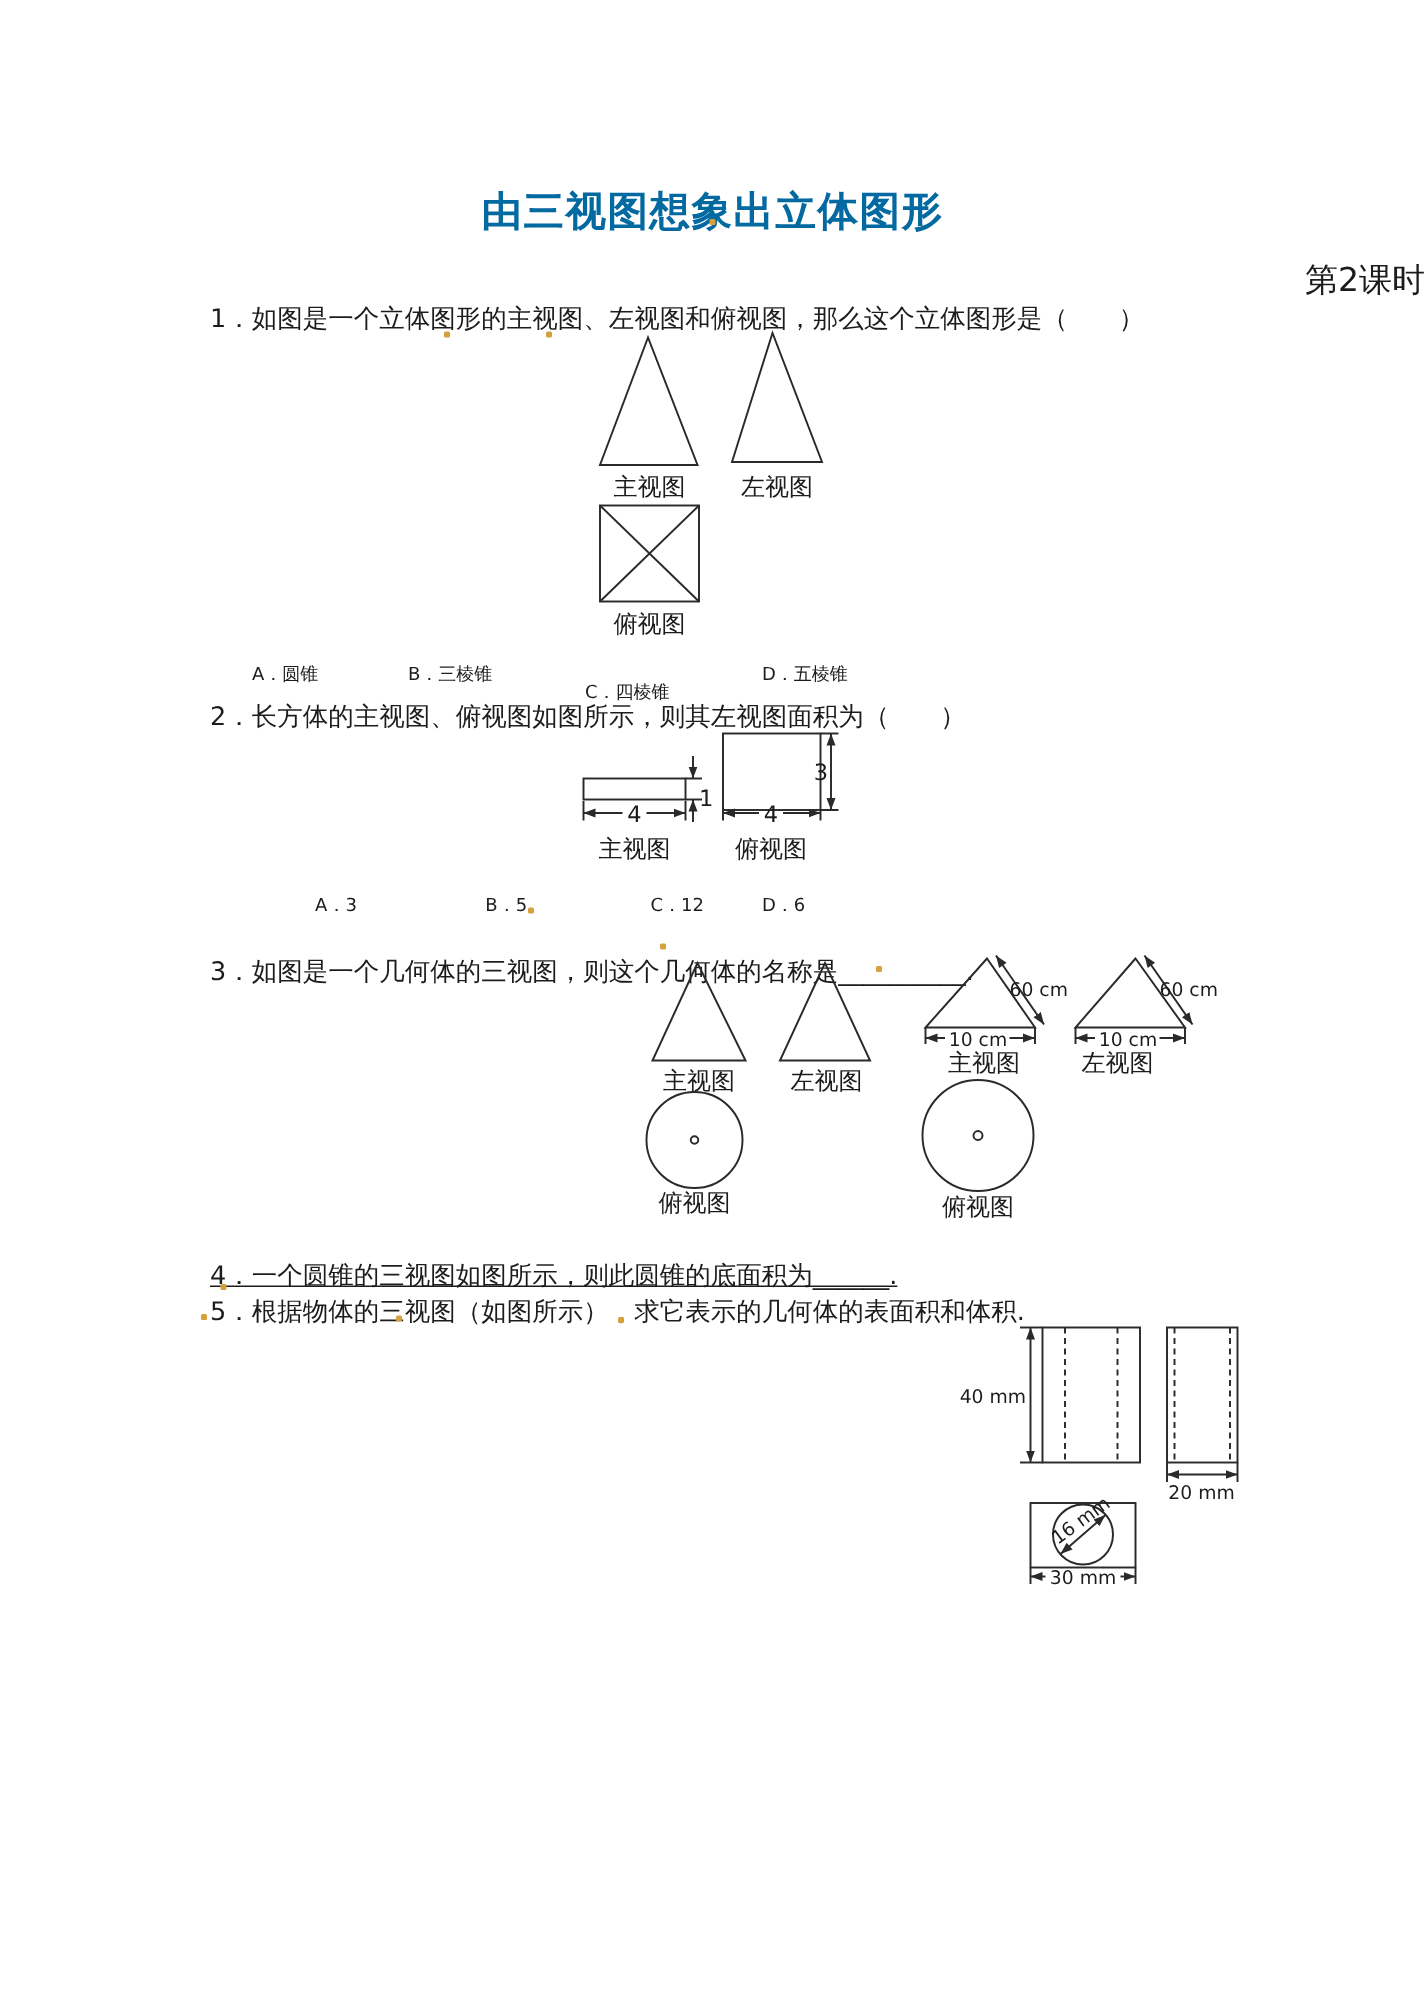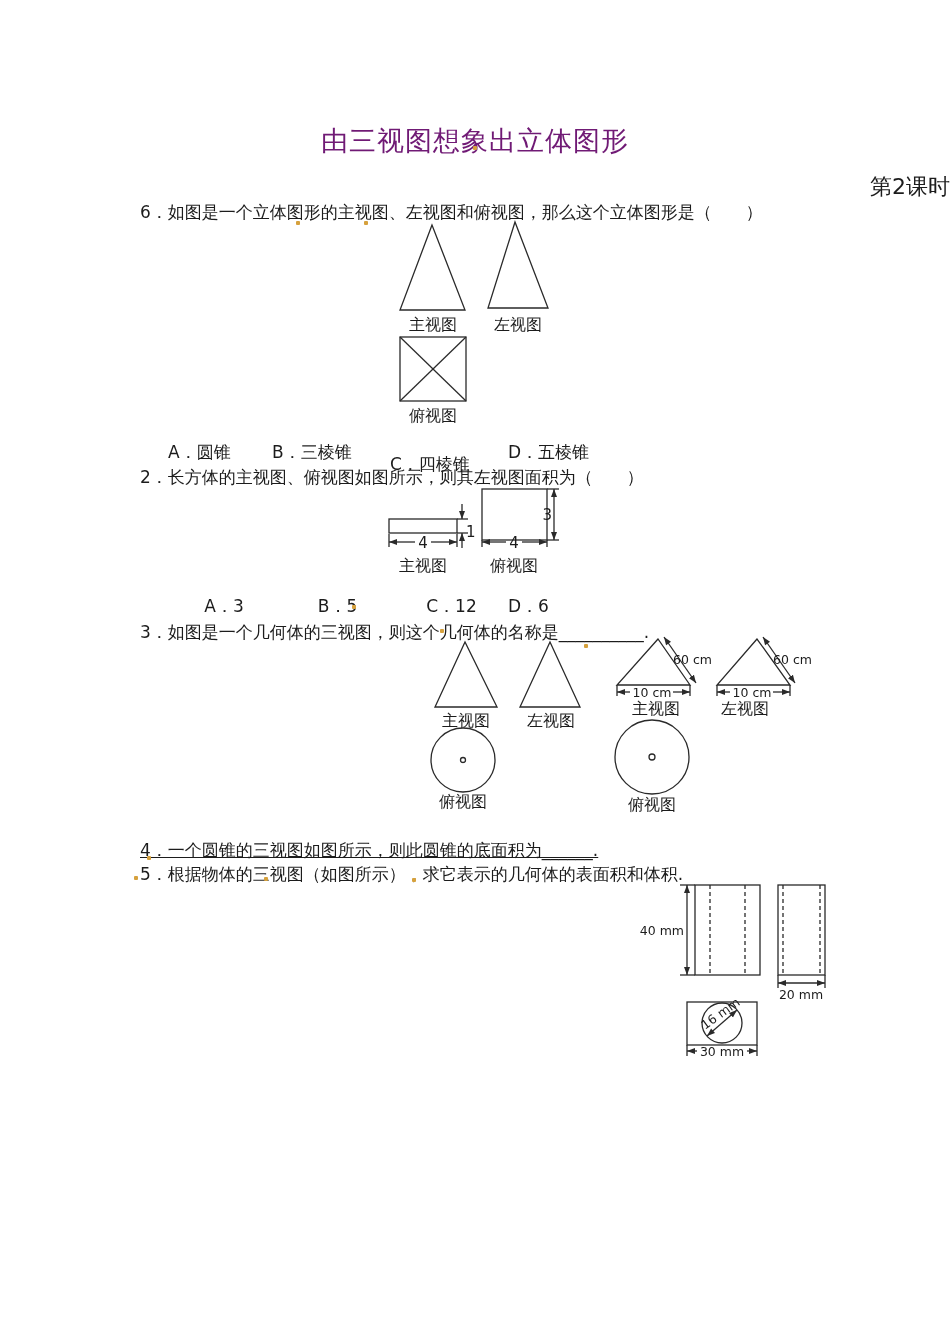--- a/index.html
+++ b/index.html
@@ -2,31 +2,31 @@
 <html><head>
 <meta charset="utf-8">
 <style>
   html,body { margin:0; padding:0; background:#ffffff; }
   .page {
     position:relative; width:950px; height:1344px; background:#ffffff;
     font-family:"DejaVu Sans", sans-serif; color:#1c1c1c; overflow:hidden;
   }
   .title {
     position:absolute; left:0; top:123px; width:100%; text-align:center;
-    font-size:27px; font-weight:normal; color:#701a75; letter-spacing:1px;
+    font-size:27px; font-weight:bold; color:#0369a1; letter-spacing:1px;
   }
   .subtitle {
     position:absolute; left:0; top:172px; width:100%; text-align:right;
     font-size:22px;
   }
   .qline {
     position:absolute; left:140px; font-size:17px; white-space:nowrap;
   }
   .opts {
-    position:absolute; left:168px; display:flex; font-size:17px; white-space:nowrap;
+    position:absolute; left:168px; display:flex; font-size:12px; white-space:nowrap;
   }
   .opts1 span:nth-child(1){ width:104px; }
   .opts1 span:nth-child(2){ width:118px; }
   .opts1 span:nth-child(3){ width:118px;margin-top:12px; }
   .opts2 span:nth-child(1){ width:112px; }
   .opts2 span:nth-child(2){ width:115px; }
   .opts2 span:nth-child(3){ width:113px; }
   .fig { position:absolute; }
   svg { display:block; }
   svg line, svg polygon.shape, svg rect, svg circle, svg polyline {
@@ -41,21 +41,21 @@
   }
 </style>
 </head>
 <body>
 
 <div class="page">
 
   <div class="title">由三视图想象出立体图形</div>
   <div class="subtitle">第2课时</div>
 
-  <div class="qline" style="top:201px;">6．如图是一个立体图形的主视图、左视图和俯视图，那么这个立体图形是（　　）</div>
+  <div class="qline" style="top:201px;">1．如图是一个立体图形的主视图、左视图和俯视图，那么这个立体图形是（　　）</div>
 
   <div class="fig" style="left:393px; top:218px;">
     <svg width="210" height="212" viewBox="0 0 210 212">
       <polygon class="shape" points="39,7 7,92 72,92"></polygon>
       <polygon class="shape" points="122,4 95,90 155,90"></polygon>
       <text class="lbl" x="40" y="112" text-anchor="middle">主视图</text>
       <text class="lbl" x="125" y="112" text-anchor="middle">左视图</text>
       <rect x="7" y="119" width="66" height="64"></rect>
       <line x1="7" y1="119" x2="73" y2="183"></line>
       <line x1="73" y1="119" x2="7" y2="183"></line>
@@ -114,21 +114,21 @@
     </svg>
   </div>
 
   <div class="opts opts2" style="top:595px;text-align:center;">
     <span>A．3</span>
     <span>B．5</span>
     <span>C．12</span>
     <span>D．6</span>
   </div>
 
-  <div class="qline" style="top:621px;">3．如图是一个几何体的三视图，则这个几何体的名称是__________.</div>
+  <div class="qline" style="top:636px;">3．如图是一个几何体的三视图，则这个几何体的名称是__________.</div>
 
   <div class="fig" style="left:423px; top:640px;">
     <svg width="175" height="182" viewBox="0 0 175 182">
       <polygon class="shape" points="42,2 12,67 74,67"></polygon>
       <polygon class="shape" points="127,2 97,67 157,67"></polygon>
       <text class="lbl" x="43" y="86" text-anchor="middle">主视图</text>
       <text class="lbl" x="128" y="86" text-anchor="middle">左视图</text>
       <circle cx="40" cy="120" r="32"></circle>
       <circle cx="40" cy="120" r="2.5" fill="#1c1c1c"></circle>
       <text class="lbl" x="40" y="167" text-anchor="middle">俯视图</text>

